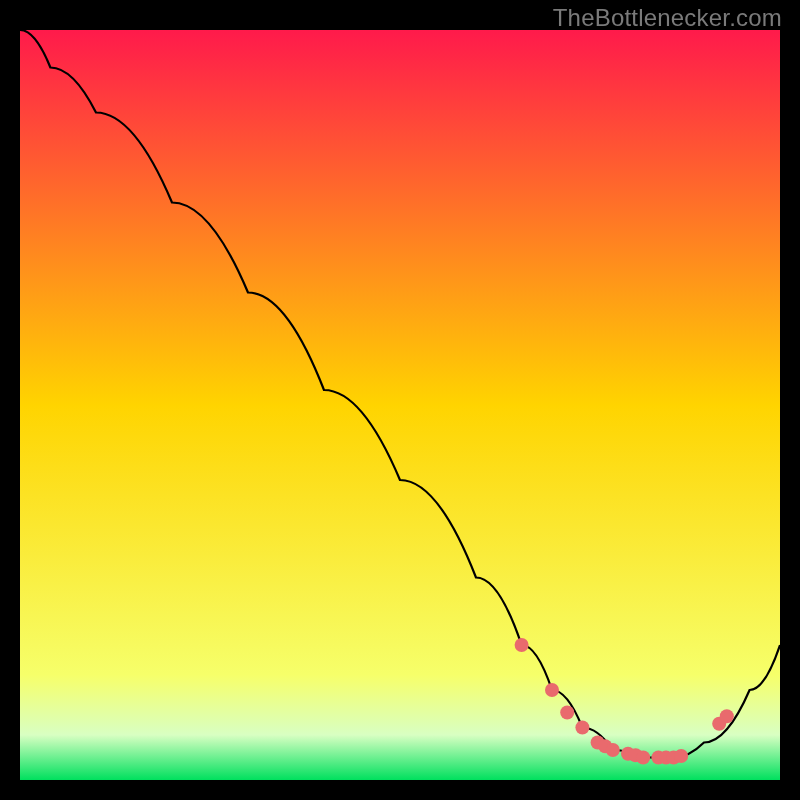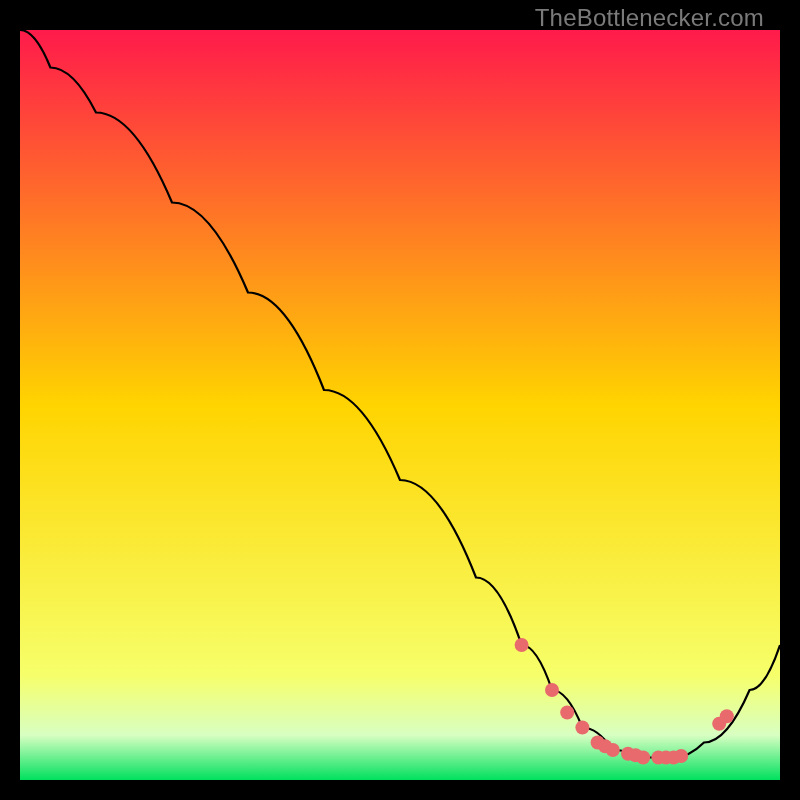--- a/index.html
+++ b/index.html
@@ -12,21 +12,21 @@
   }
   .frame {
     position: relative;
     width: 800px;
     height: 800px;
     background: #000;
   }
   .attribution {
     position: absolute;
     top: 4px;
-    right: 36px;
+    right: 18px;
     font-family: Arial, Helvetica, sans-serif;
     font-size: 24px;
     color: #7a7a7a;
     letter-spacing: 0.2px;
   }
   svg.chart {
     position: absolute;
     left: 20px;
     top: 30px;
     width: 760px;

